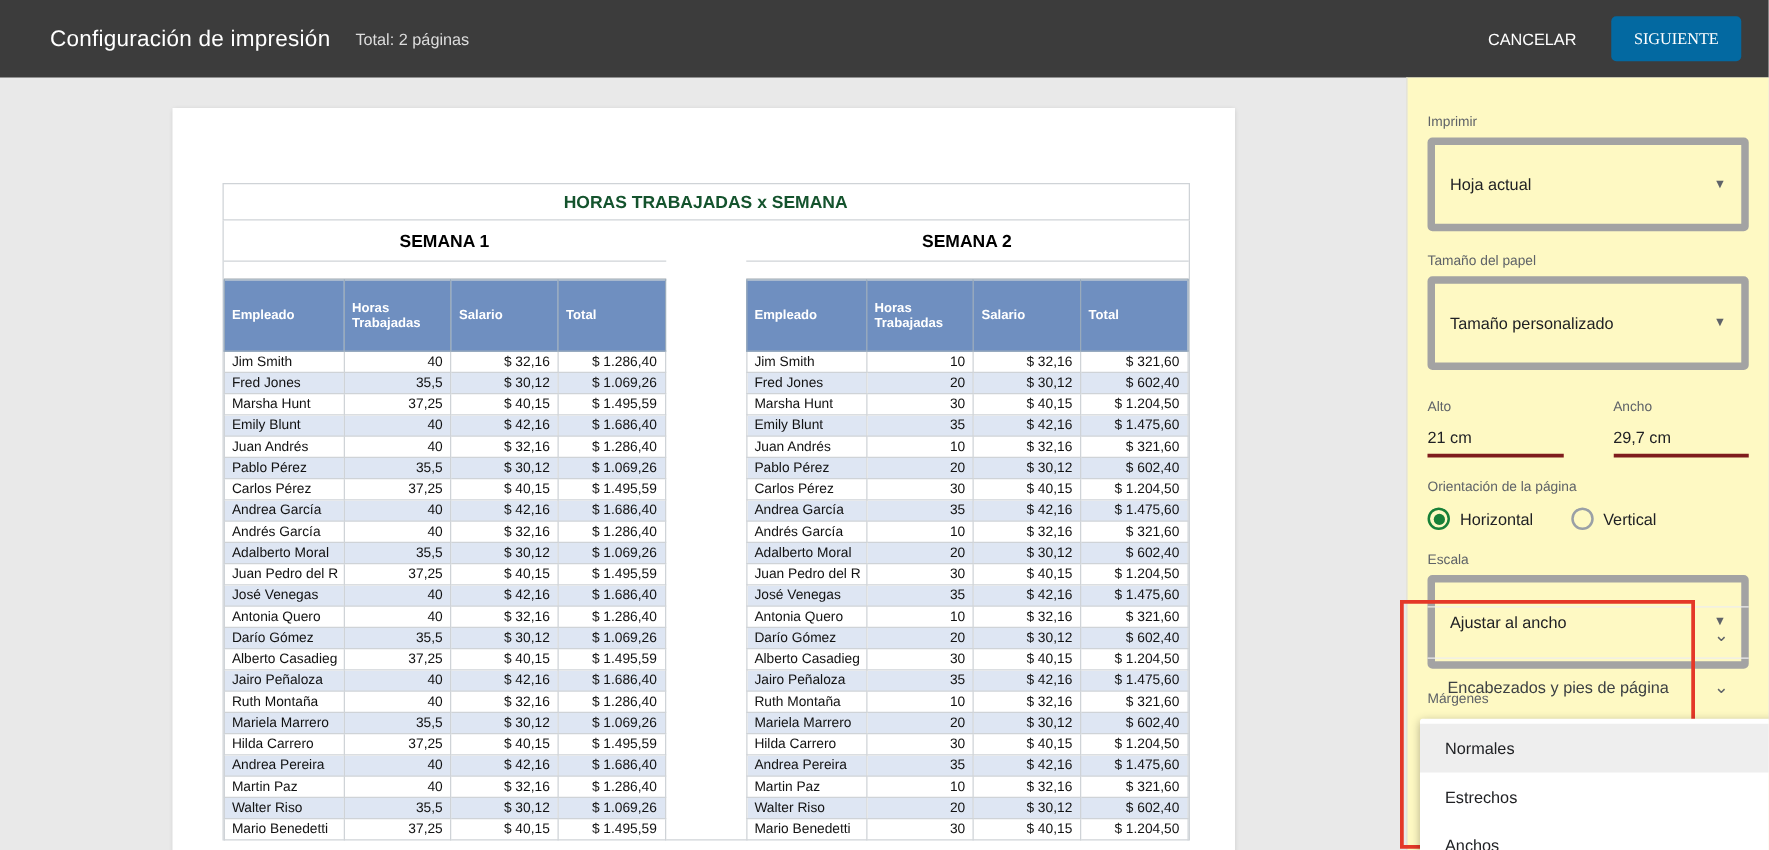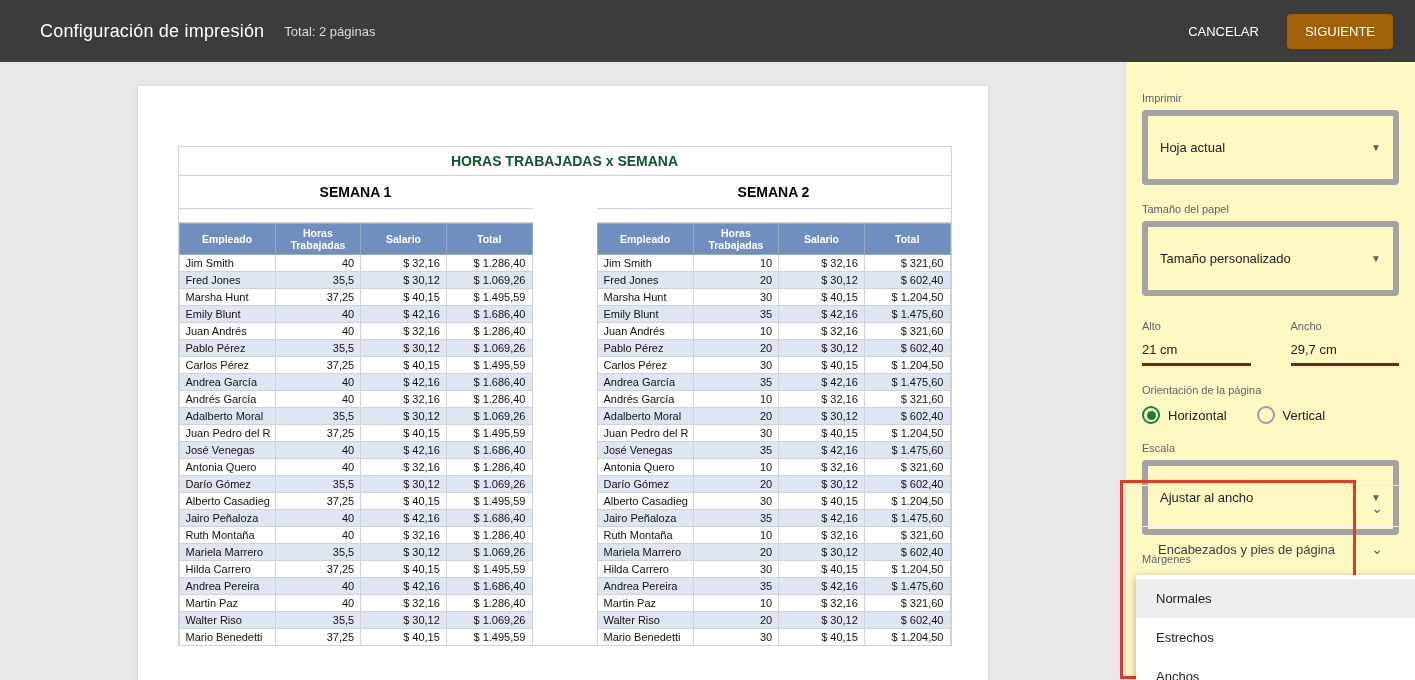--- a/index.html
+++ b/index.html
@@ -5,37 +5,37 @@
   * { box-sizing: border-box; margin: 0; padding: 0; }
   body { font-family: Arial, "Helvetica Neue", sans-serif; width:1415px; height:680px; background:#e9e9e9; overflow:hidden; }
 
   
   .topbar { background:#3c3c3c; color:#fff; height:62px; display:flex; align-items:center; padding:0 22px 0 40px; }
   .topbar .title { font-size:18px; font-weight:500; margin-right:20px; letter-spacing:.2px }
   .topbar .total { font-size:13px; color:#ddd; }
   .topbar .spacer { flex:1; }
   .btn { text-transform:uppercase; font-size:13px; font-weight:500; padding:10px 18px; border-radius:4px; cursor:pointer; }
   .btn.text { color:#fff; background:transparent; margin-right:10px; }
-  .btn.primary { background:#a16207; color:#fff; }
+  .btn.primary { background:#0369a1; color:#fff;font-family:Liberation Serif, serif; }
 
   
   .main { display:flex; height:618px; }
   .preview-area { flex:1; overflow:auto; padding:24px 18px; }
   .sidebar { width:290px; background:#fef9c3; border-left:1px solid #ddd; padding:24px 16px 12px 16px; font-size:13px; color:#5f6368; overflow:visible; position:relative; }
 
   
   .page { background:#fff; width:850px; margin:0 auto; padding:60px 36px 50px 40px; box-shadow:0 1px 4px rgba(0,0,0,.15); }
   .sheet-title { text-align:center; font-size:14px; font-weight:700; color:#14532d; padding:6px 0; border:1px solid #cfd3d7;}
   .sheet-wrap { display:flex; border-left:1px solid #cfd3d7; border-right:1px solid #cfd3d7}
   .block { flex:1; }
   .gap { width:64px; border-bottom:1px solid #cfd3d7; }
   .week-title { text-align:center; font-size:14px; font-weight:700; padding:8px 0; border-bottom:1px solid #cfd3d7; }
   .blankrow { height:14px; border-bottom:1px solid #cfd3d7; }
   table.data { border-collapse:collapse; width:100%; font-size:11px; color:#111; }
-  table.data th { background:#6f8fc0; color:#fff; font-weight:600; padding:3px 6px; border:1px solid #9ab; text-align:center; font-size:10.5px }
+  table.data th { background:#6f8fc0; color:#fff; font-weight:600; padding:16px 6px; border:1px solid #9ab; text-align:left; font-size:10.5px }
   table.data td { border:1px solid #cfd3d7; padding:2px 6px; height:17px; white-space:nowrap; overflow:hidden; text-overflow:clip; }
   table.data td.emp { width:92px; max-width:92px; }
   table.data td.n { text-align:right; width:82px; }
   table.data td.h { text-align:right; width:82px; }
   table.data tr.alt td { background:#dee6f3; }
 
   
   .field-label { font-size:11px; color:#5f6368; margin:6px 0 6px 0; }
   .select { border:6px solid #a3a3a3; border-radius:4px; padding:24px 12px; font-size:13px; color:#202124; display:flex; align-items:center; justify-content:space-between; margin-bottom:18px; cursor:pointer; }
   .select .arrow { font-size:10px; color:#5f6368; }

